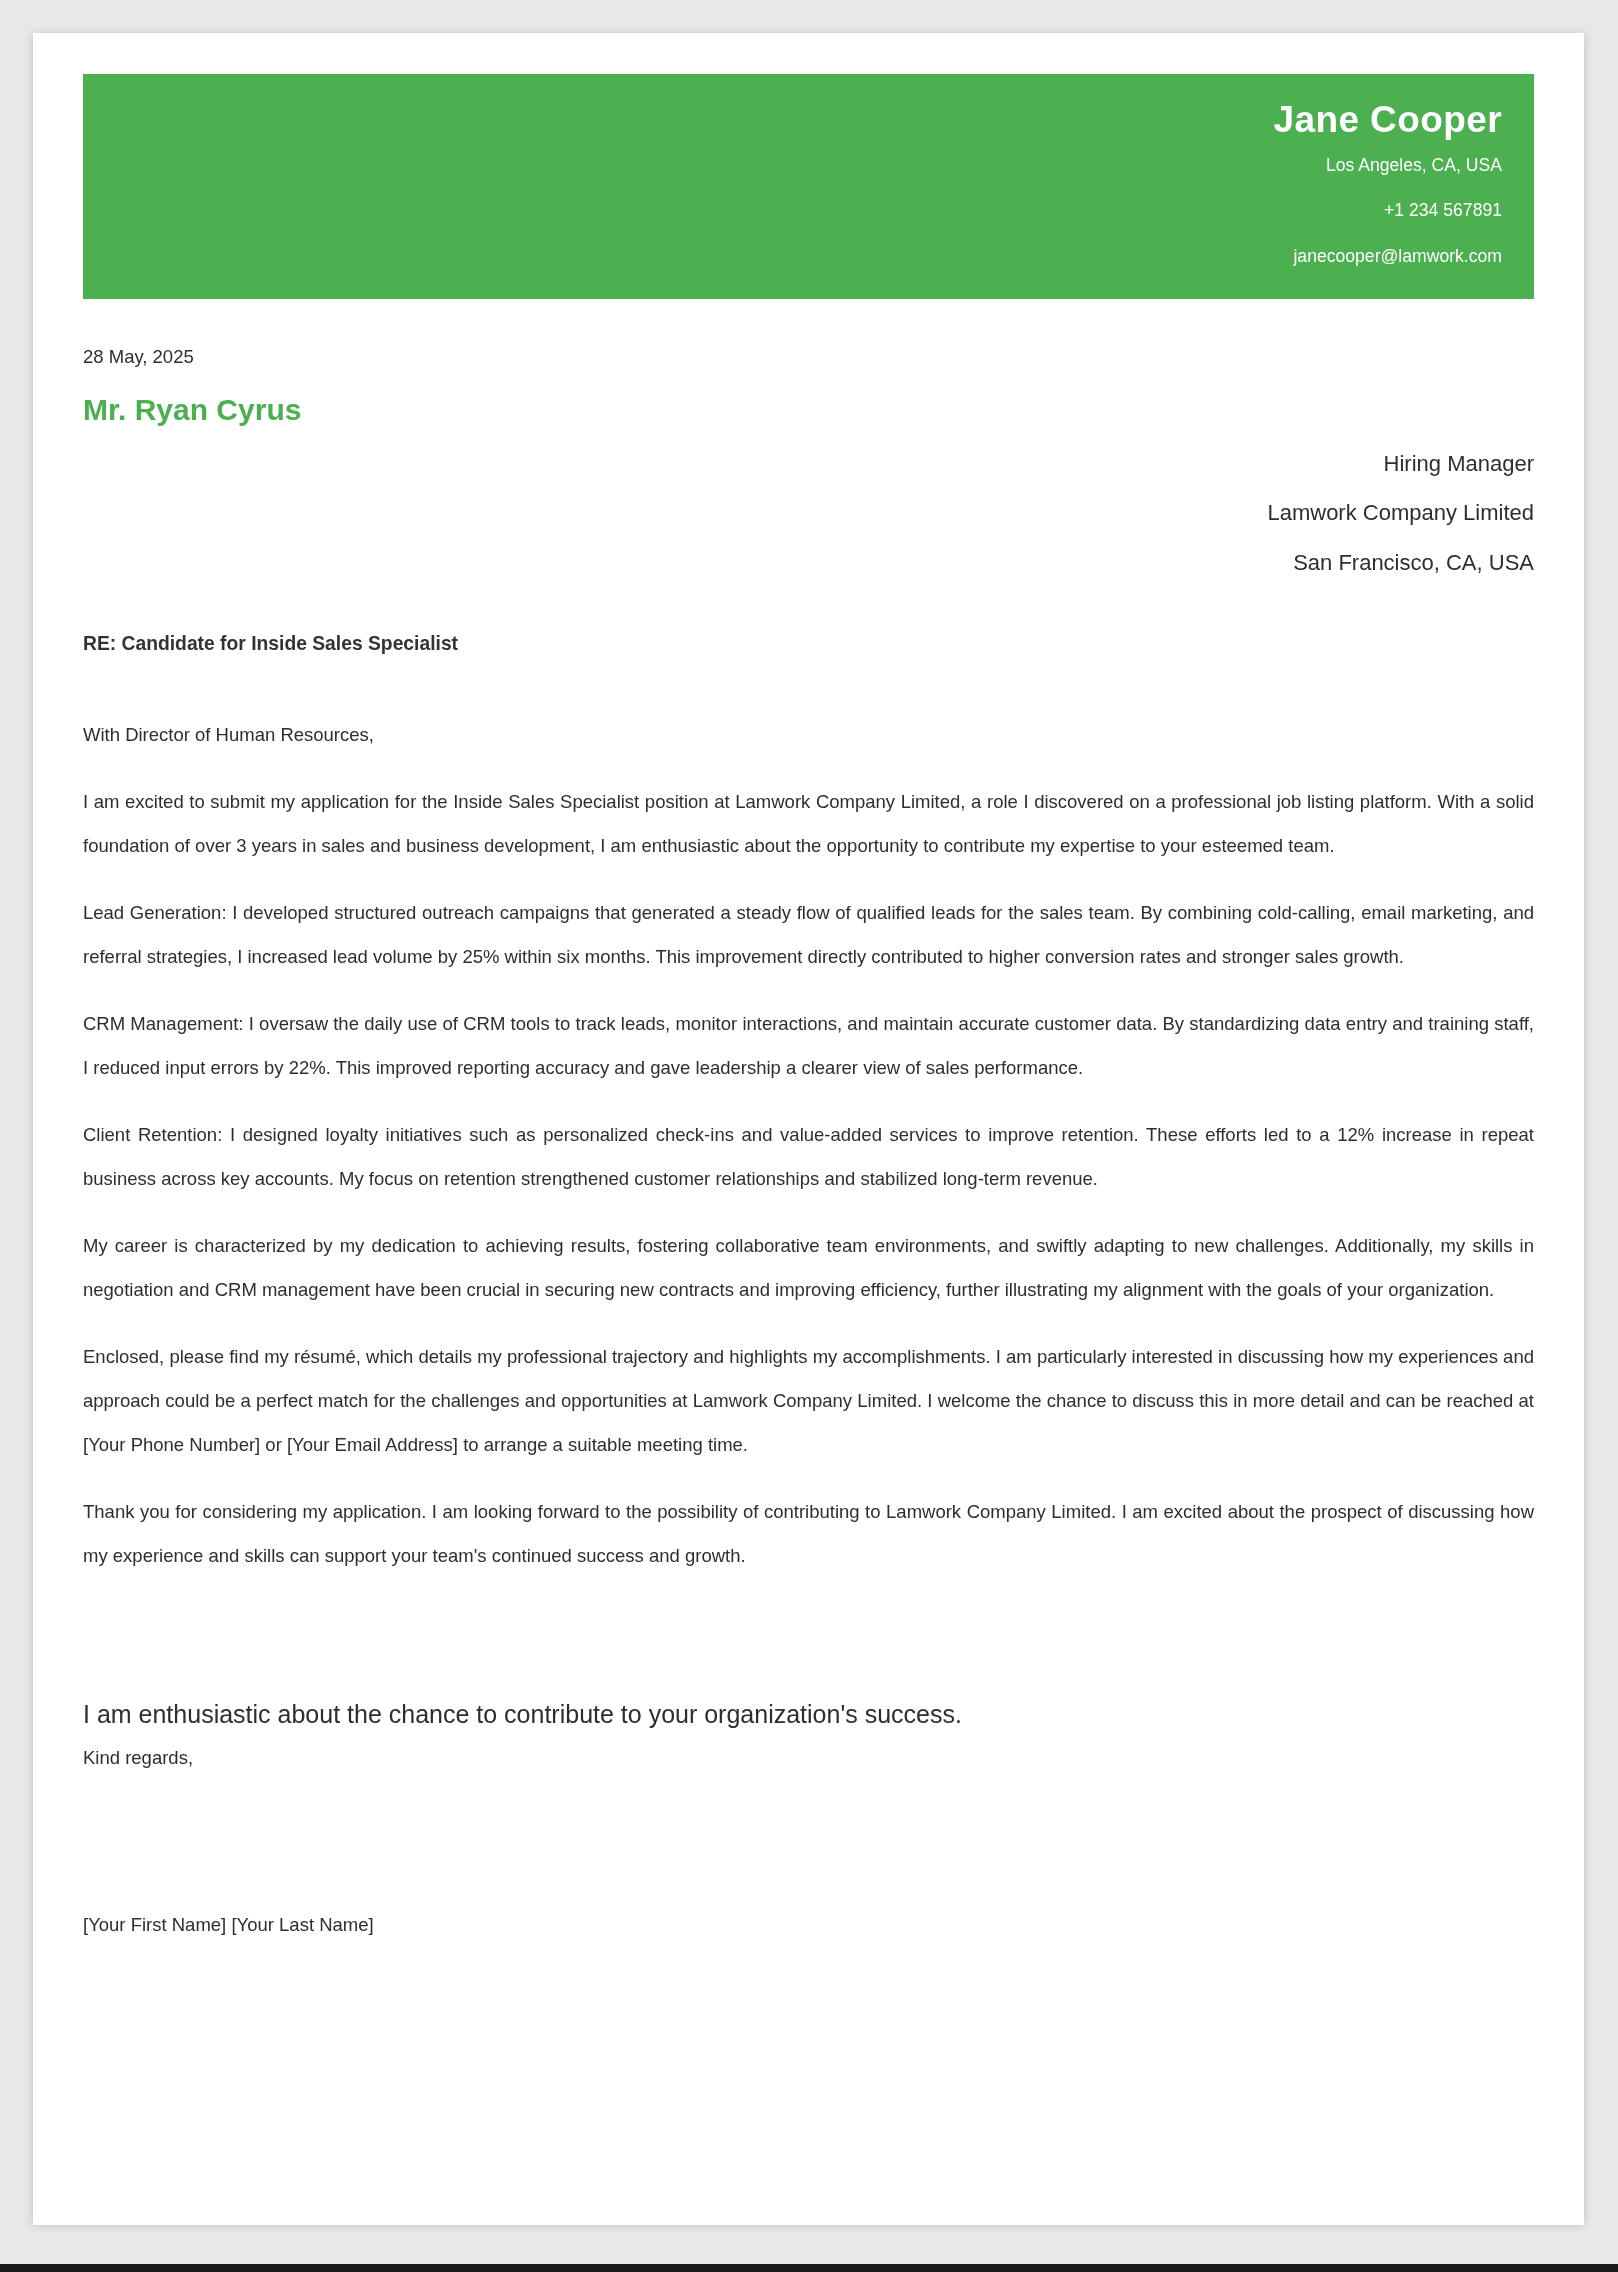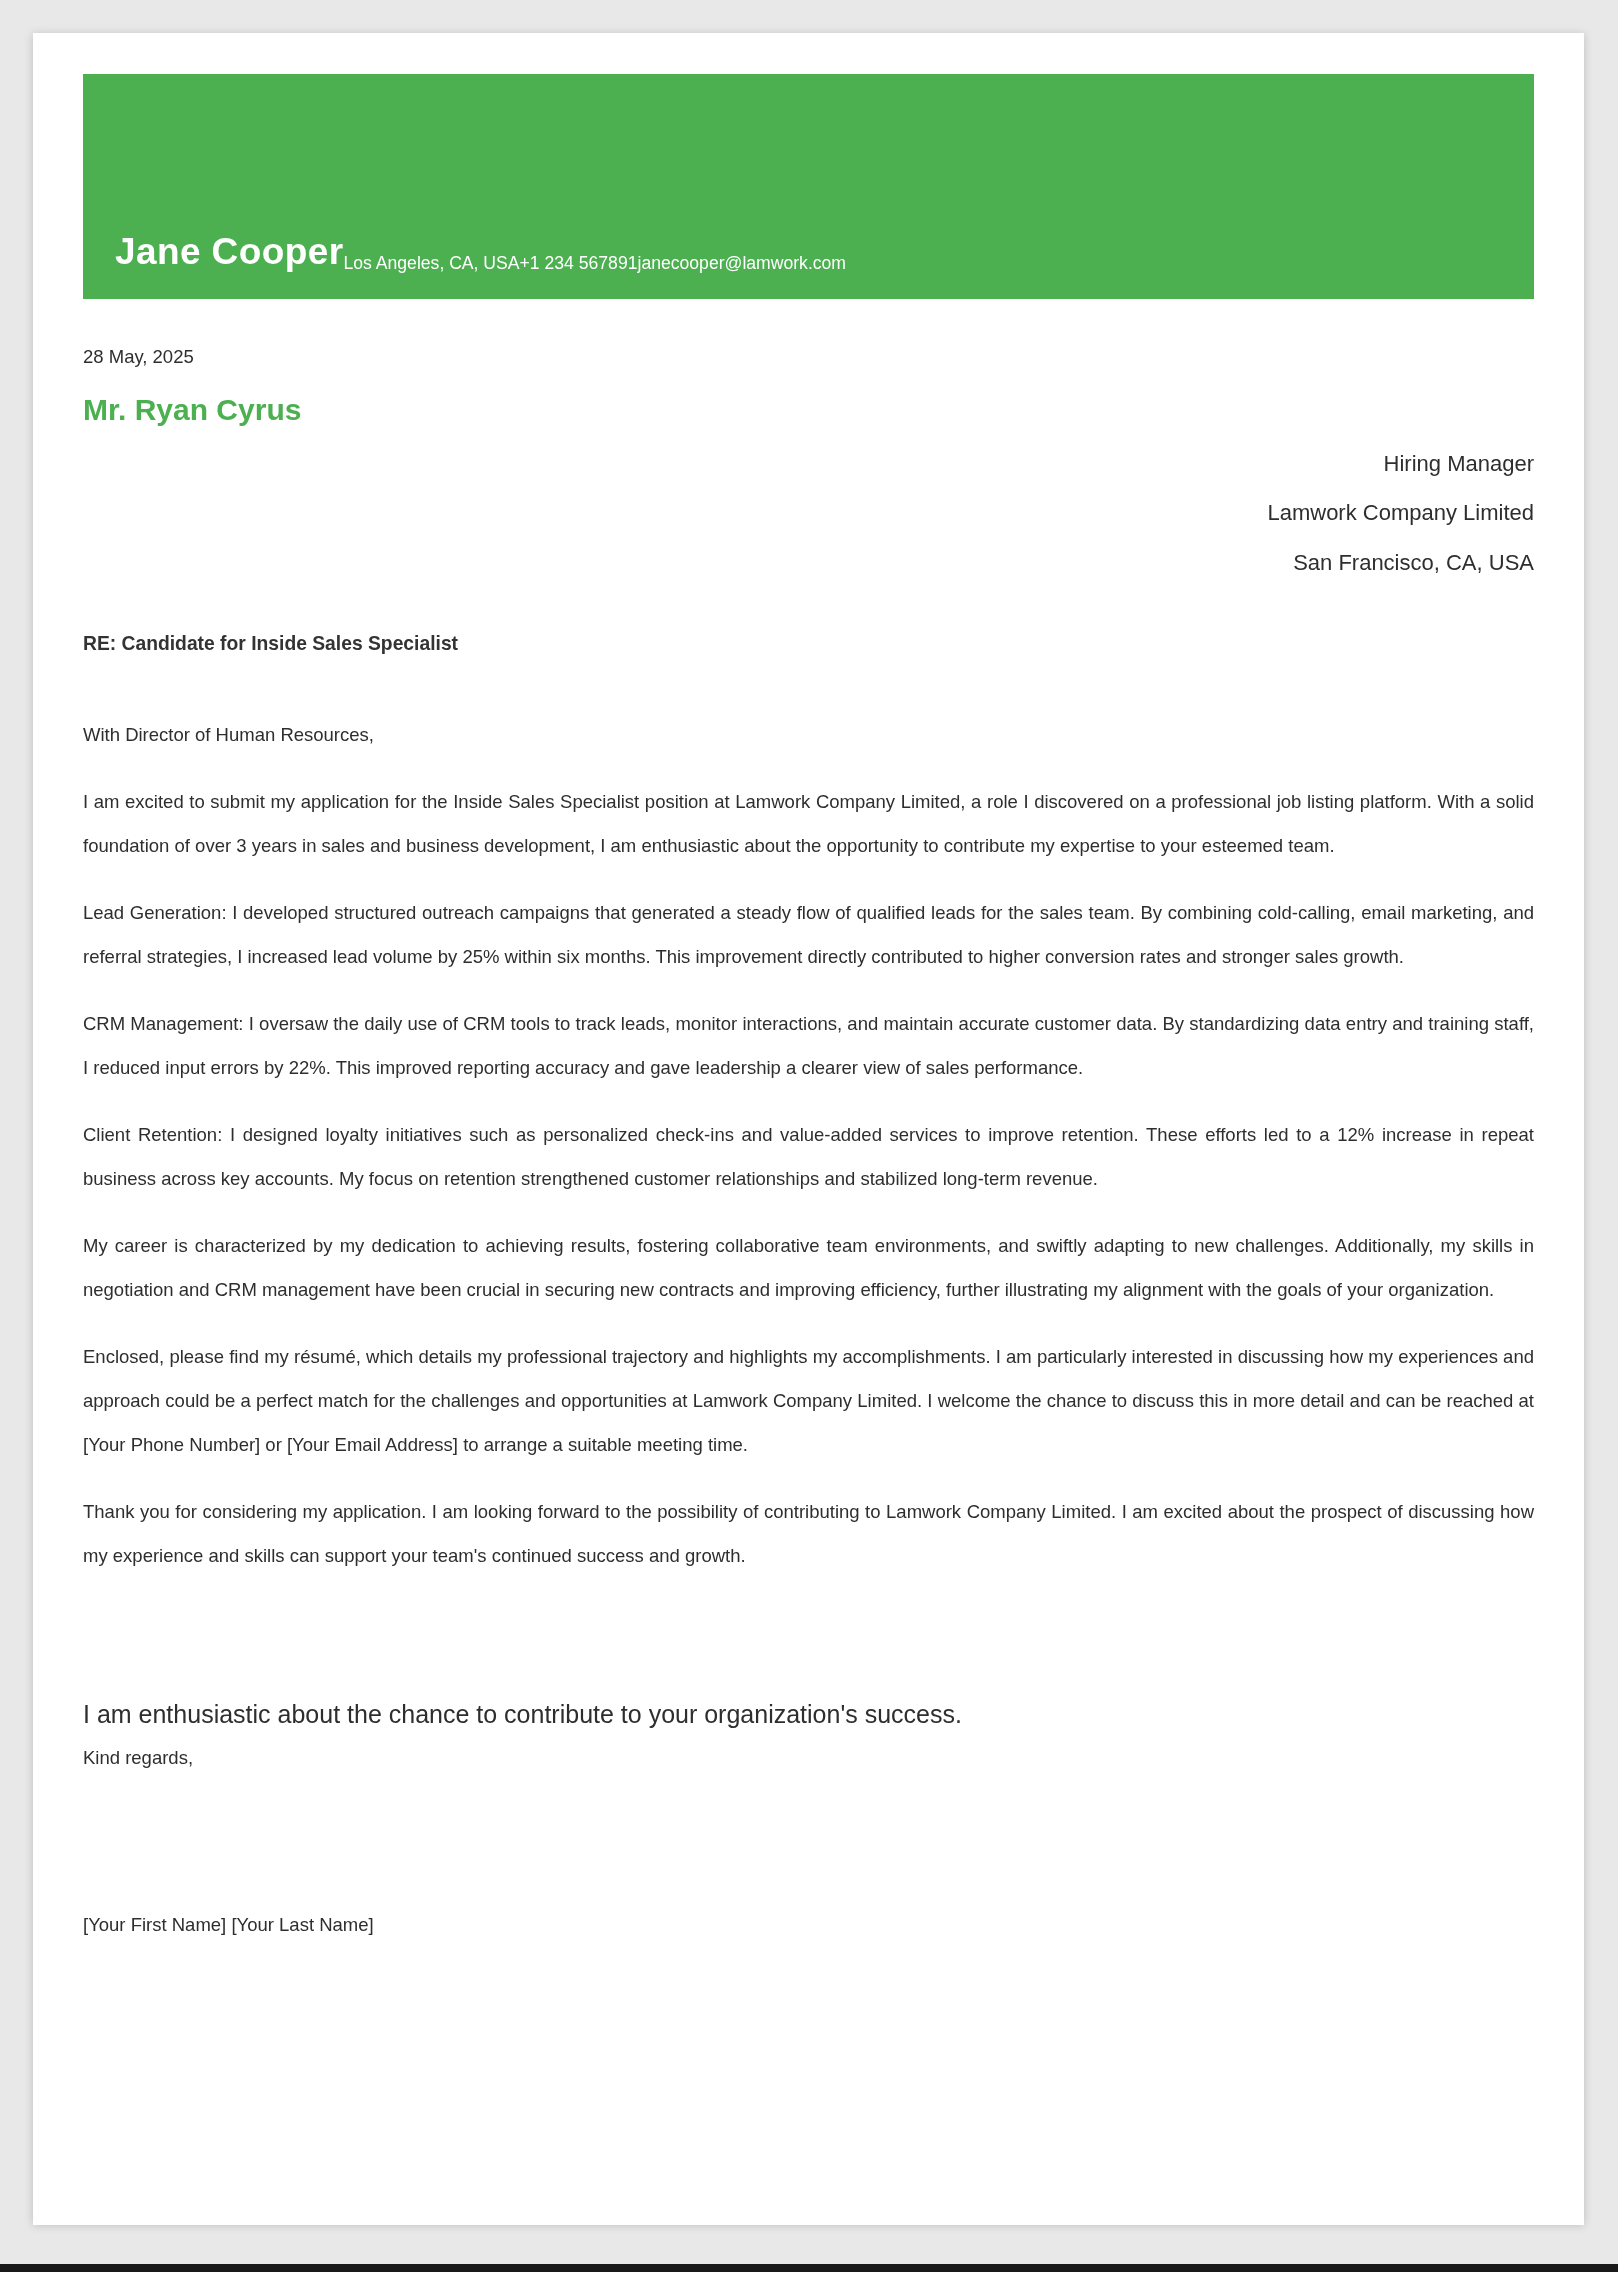--- a/index.html
+++ b/index.html
@@ -24,35 +24,35 @@
   }
 
   
   .letter-header {
     width: 100%;
     height: 225px;
     padding: 26px 32px;
     color: #ffffff;
     text-align: right;
     display: flex;
-    flex-direction: row;
+    flex-direction: column;
     align-items: flex-end;
   }
   .candidate-name {
     font-size: 37px;
     font-weight: bold;
     letter-spacing: 0.4px;
     line-height: 1.1;
   }
   .contact-line {
     font-size: 17.6px;
     margin-top: 28px;
     line-height: 1;
   }
-  .contact-line.first { margin-top: 22px; }
+  .contact-line.first { margin-top: 16px; }
 
   
   .letter-body {
     color: #2e2e2e;
   }
   .letter-date {
     margin-top: 47px;
     font-size: 18.5px;
     line-height: 1.2;
   }

